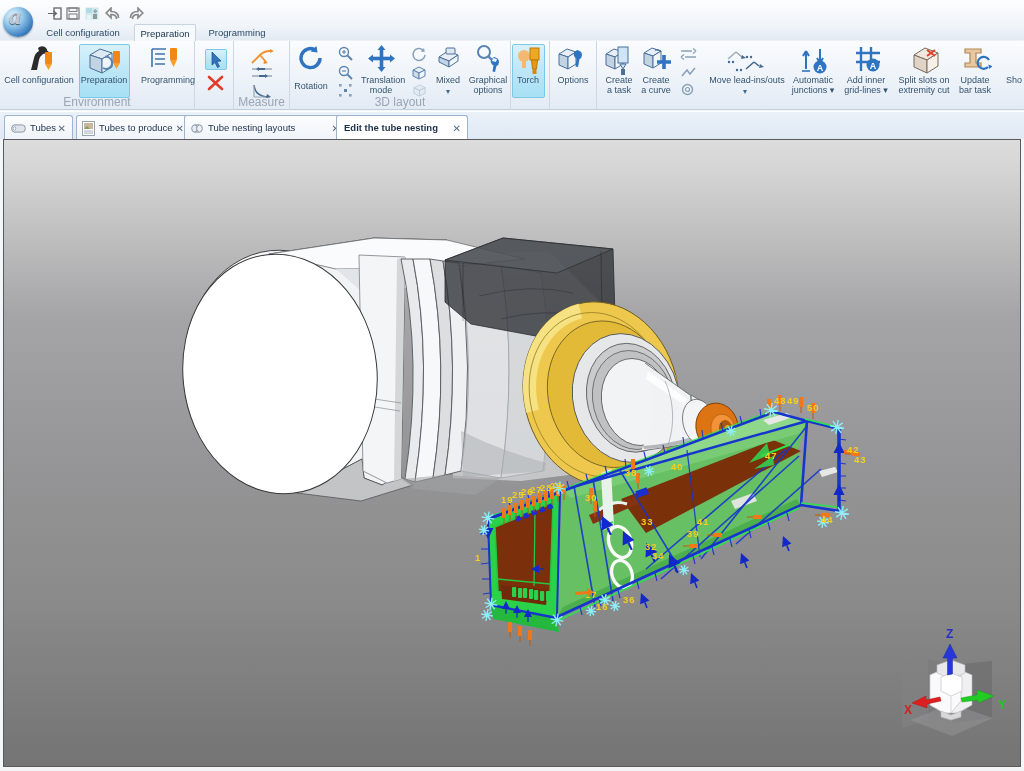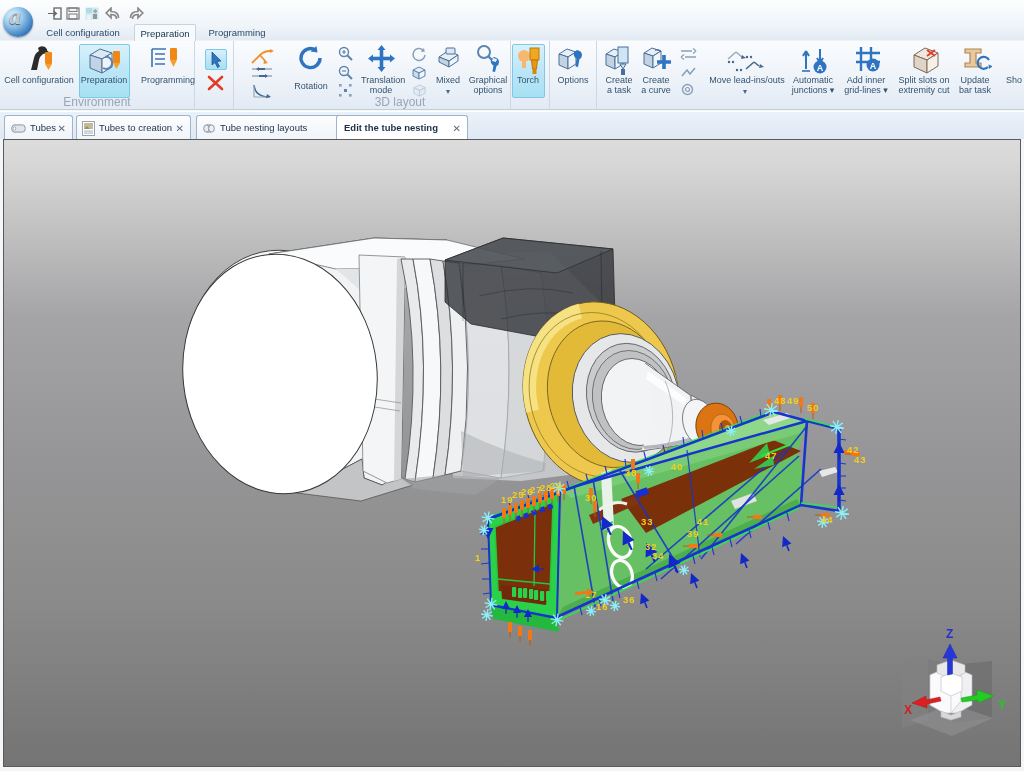--- a/index.html
+++ b/index.html
@@ -68,20 +68,23 @@
     <div class="rtab" style="left:36px;width:94px;">Cell configuration</div>
     <div class="rtab active" style="left:134px;width:62px;">Preparation</div>
     <div class="rtab" style="left:202px;width:70px;">Programming</div>
   </div>
   <div id="ribbon">
 
     <div class="rgroup" style="left:0;width:195px">
         <div class="glabel">Environment</div>
       </div>
     <div class="rgroup" style="left:195px;width:39px"></div>
+    <div class="rgroup" style="left:234px;width:56px">
+        <div class="glabel">Measure</div>
+      </div>
     <div class="rgroup" style="left:290px;width:221px">
         <div class="glabel">3D layout</div>
       </div>
     <div class="rgroup" style="left:511px;width:39px"></div>
     <div class="rgroup" style="left:550px;width:47px"></div>
 
     <svg style="position:absolute;left:27px;top:3px" width="28" height="30" viewBox="0 0 28 30">
       <path d="M4 26 L7 14 Q8 9 12 7 L11 4 Q14 1 18 3 Q21 5 20 9 L16 10 Q13 12 12 16 L10 26 Z" fill="#2b2b2b"></path>
       <path d="M16 6 l5 3" stroke="#2b2b2b" stroke-width="3"></path>
       <rect x="18" y="8" width="7" height="12" fill="#f08818" rx="1"></rect>
@@ -322,22 +325,22 @@
           <ellipse cx="3.5" cy="4.5" rx="2.8" ry="3.6" fill="#e8ecf0" stroke="#8a98a8"></ellipse>
           <path d="M3.5 .9 h8 a2.8 3.6 0 0 1 0 7.2 h-8" fill="#dfe5ea" stroke="#8a98a8"></path>
           <ellipse cx="3.5" cy="4.5" rx="1.2" ry="1.8" fill="#fff" stroke="#8a98a8" stroke-width=".7"></ellipse>
         </svg><span style="margin-left:25px">Tubes</span><span class="x">✕</span></div>
     <div class="dtab" style="left:76px;width:115px;"><svg style="position:absolute;left:5px;top:5px" width="13" height="15" viewBox="0 0 13 15">
           <rect x=".5" y=".5" width="12" height="14" fill="#fff" stroke="#98a4b2"></rect>
           <rect x="2" y="2" width="9" height="6" fill="#c8b89a"></rect>
           <path d="M2 8 l3-3 3 3z" fill="#8a9a6a"></path>
           <rect x="2" y="9.5" width="9" height="1.2" fill="#b0bcc8"></rect>
           <rect x="2" y="11.5" width="9" height="1.2" fill="#b0bcc8"></rect>
-        </svg><span style="margin-left:22px">Tubes to creation</span><span class="x">✕</span></div>
-    <div class="dtab" style="left:196px;width:163px;"><svg style="position:absolute;left:6px;top:8px" width="15" height="9" viewBox="0 0 15 9">
+        </svg><span style="margin-left:22px">Tubes to produce</span><span class="x">✕</span></div>
+    <div class="dtab" style="left:184px;width:163px;"><svg style="position:absolute;left:6px;top:8px" width="15" height="9" viewBox="0 0 15 9">
           <ellipse cx="3.5" cy="4.5" rx="2.8" ry="3.6" fill="#e8ecf0" stroke="#8a98a8"></ellipse>
           <path d="M3.5 .9 h4.5 M3.5 8.1 h4.5" stroke="#8a98a8" fill="none"></path>
           <ellipse cx="8.5" cy="4.5" rx="2.8" ry="3.6" fill="#eef1f4" stroke="#8a98a8"></ellipse>
         </svg><span style="margin-left:23px">Tube nesting layouts</span><span class="x">✕</span></div>
     <div class="dtab" style="left:336px;width:132px;font-weight:bold;background:#fff;"><span style="margin-left:7px">Edit the tube nesting layout</span><span class="x">✕</span></div>
   </div>
   <div id="viewport">
     <svg id="scene" width="1018" height="628" viewBox="3 139 1018 628" style="position:absolute;left:0;top:0">
       <g id="machine" stroke-linejoin="round">
 

